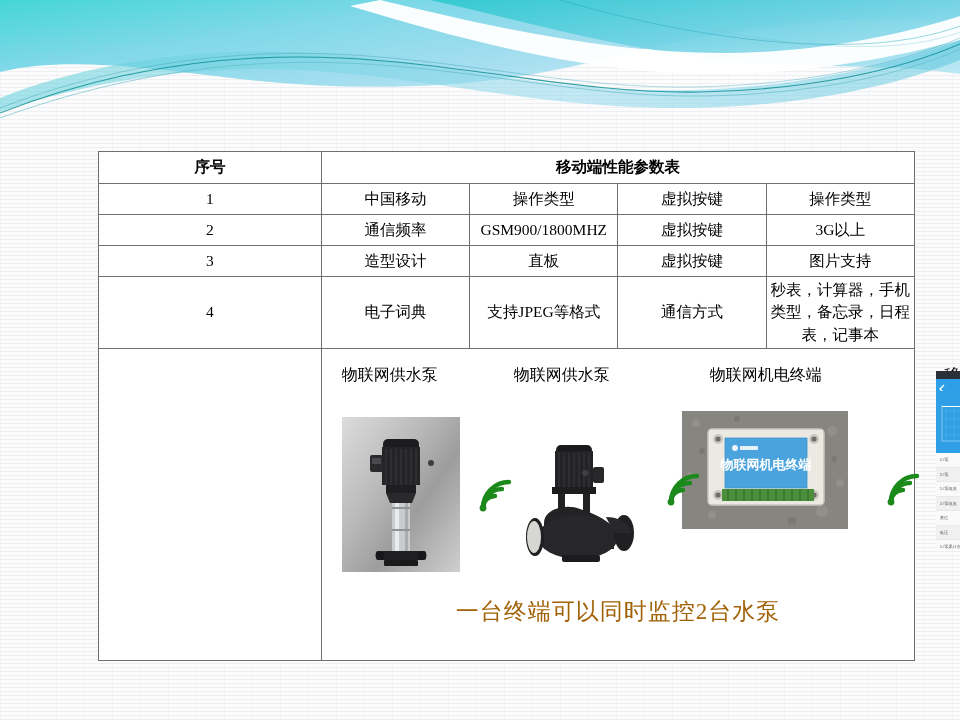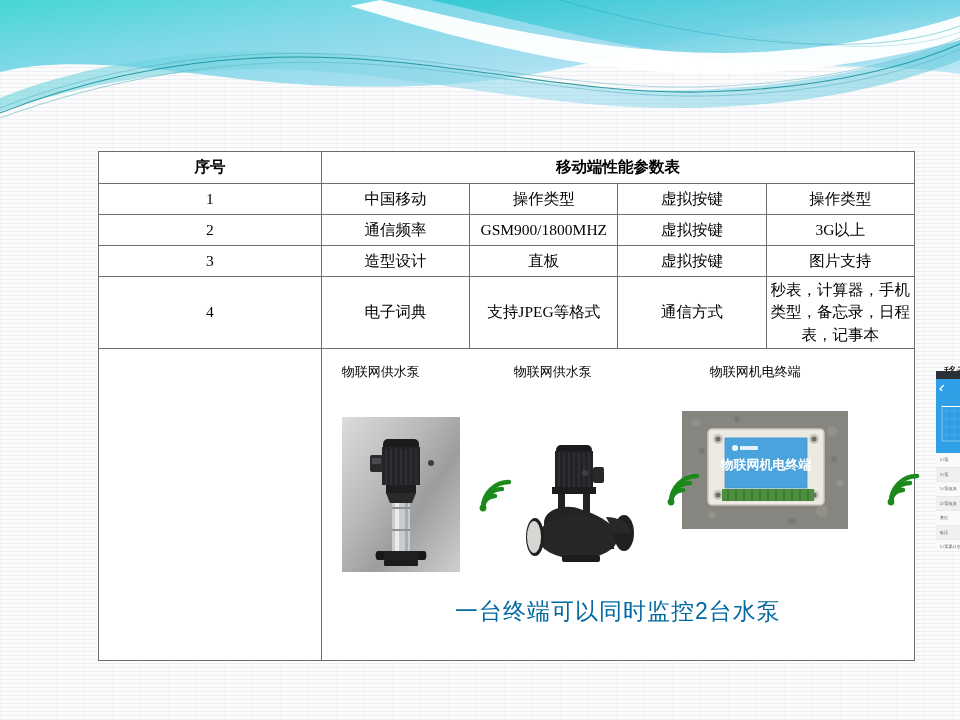--- a/index.html
+++ b/index.html
@@ -40,21 +40,21 @@
   .r-head td{font-weight:bold;font-size:16px;height:27px;}
   .r-norm td{height:26px;}
   .r-last td{height:44px;}
   .r-last .c5{font-size:15px;line-height:1.5;padding:2px 6px;text-align:center;}
   .media-cell{height:307px;padding:0 !important;vertical-align:top !important;}
   .blank-idx{height:307px;}
 
   
   #media-panel{position:relative;width:100%;height:307px;}
   .dev-label{
-    position:absolute;font-size:13px;color:#000;white-space:nowrap;
+    position:absolute;font-size:16px;color:#000;white-space:nowrap;
     font-family:"Liberation Serif","DejaVu Serif",serif;
   }
   #lbl-a{left:20px;top:14px;}
   #lbl-b{left:192px;top:14px;}
   #lbl-c{left:388px;top:14px;}
   #lbl-d{left:622px;top:14px;}
 
   .photo{position:absolute;overflow:hidden;}
 
   
@@ -78,22 +78,22 @@
   .ph-nav{position:absolute;left:0;top:8px;width:100%;height:12px;background:#2e9fe8;}
   .ph-chart{position:absolute;left:0;top:20px;width:100%;height:62px;background:#2f9fe6;}
   .ph-list{position:absolute;left:0;top:82px;width:100%;bottom:0;background:#fafafa;}
   .ph-row{display:flex;justify-content:space-between;align-items:center;
     height:13.5px;padding:0 4px;border-bottom:.5px solid #e8e8e8;
     font-size:4.1px;color:#5a5a5a;font-family:"Liberation Sans",sans-serif;}
   .ph-row.alt{background:#f0f0f0;}
 
   #caption{
     position:absolute;left:0;right:0;top:246px;text-align:center;
-    font-size:23px;color:#0369a1;letter-spacing:1px;
-    font-family:Liberation Sans, sans-serif;
+    font-size:23px;color:#a16207;letter-spacing:1px;
+    font-family:Liberation Serif, serif;
   }
 </style>
 </head>
 <body>
 
 <div id="bg-texture"></div>
 
 <svg id="banner" viewBox="0 0 960 118" preserveAspectRatio="none">
   <defs>
     <linearGradient id="gA" x1="0" y1="0" x2="1" y2="0.6">

